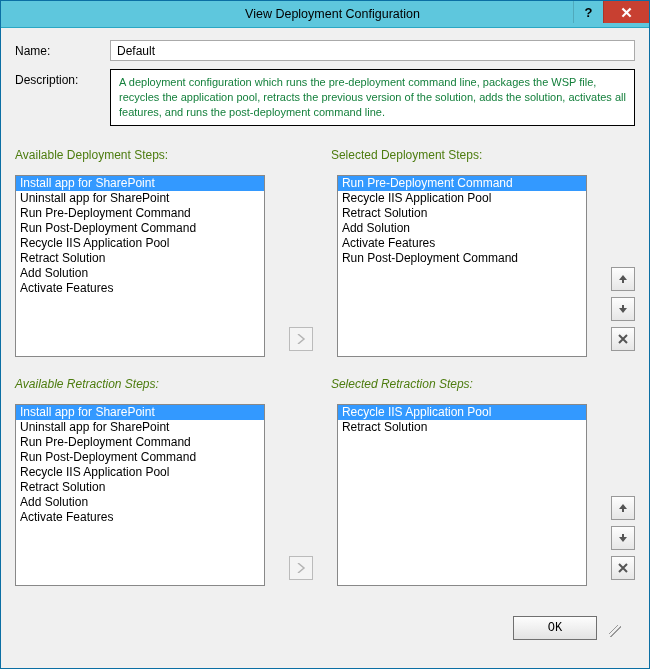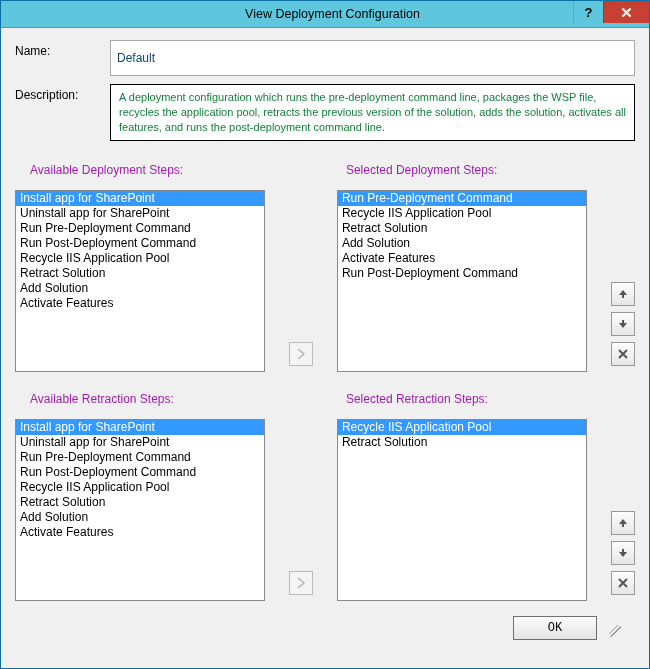--- a/index.html
+++ b/index.html
@@ -74,39 +74,39 @@
   }
   .field-label {
     width: 95px;
     padding-top: 4px;
     color:#000;
   }
   .field-input {
     flex:1;
     border:1px solid #aaa;
     background:#fff;
-    color:#0c4a6e;
+    color:#000000;
     padding: 3px 6px;
     font-family:inherit;
     font-size:12px;
-    height: 36px;
+    height: 21px;
   }
   .field-desc {
     flex:1;
     border:1px solid #000000;
     background:#fff;
     color:#15803d;
     padding: 5px 8px;
     font-size:11px;
     line-height: 1.35;
     min-height: 56px;
   }
   .section-label {
-    margin: 14px 0 4px 15px;
-    color:#a21caf;
+    margin: 14px 0 4px 0;
+    color:#4d7c0f;
   }
   .lists-row {
     display:flex;
     align-items:flex-end;
     gap: 16px;
     margin-top: 9px;
   }
   .listbox {
     border:1px solid #888;
     background:#fff;
@@ -259,21 +259,21 @@
         </div>
         <div class="spacer-flex"></div>
         <div class="sq-btn">
           <svg width="10" height="10">
               <path d="M1 1 L9 9 M9 1 L1 9" stroke="#555" stroke-width="2"></path>
             </svg>
         </div>
       </div>
     </div>
 
-    <div class="cols-wrap" style="margin-top:6px;">
+    <div class="cols-wrap" style="margin-top:6px;font-style:italic;">
       <div class="col-left">
         <div class="section-label">Available Retraction Steps:</div>
       </div>
       <div class="mid-col"></div>
       <div class="col-right">
         <div class="section-label">Selected Retraction Steps:</div>
       </div>
       <div class="side-col"></div>
     </div>
 

